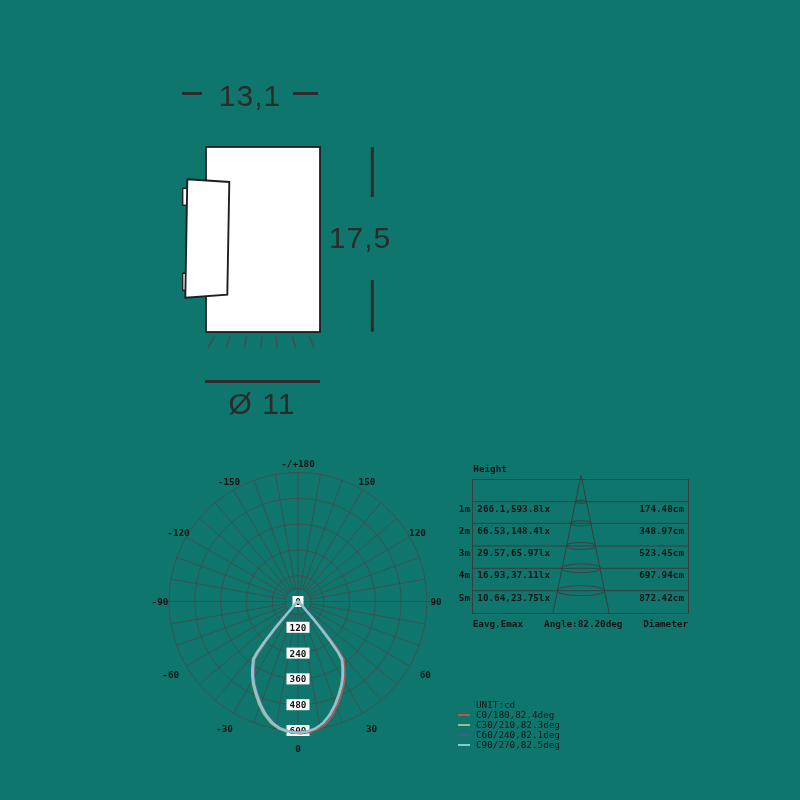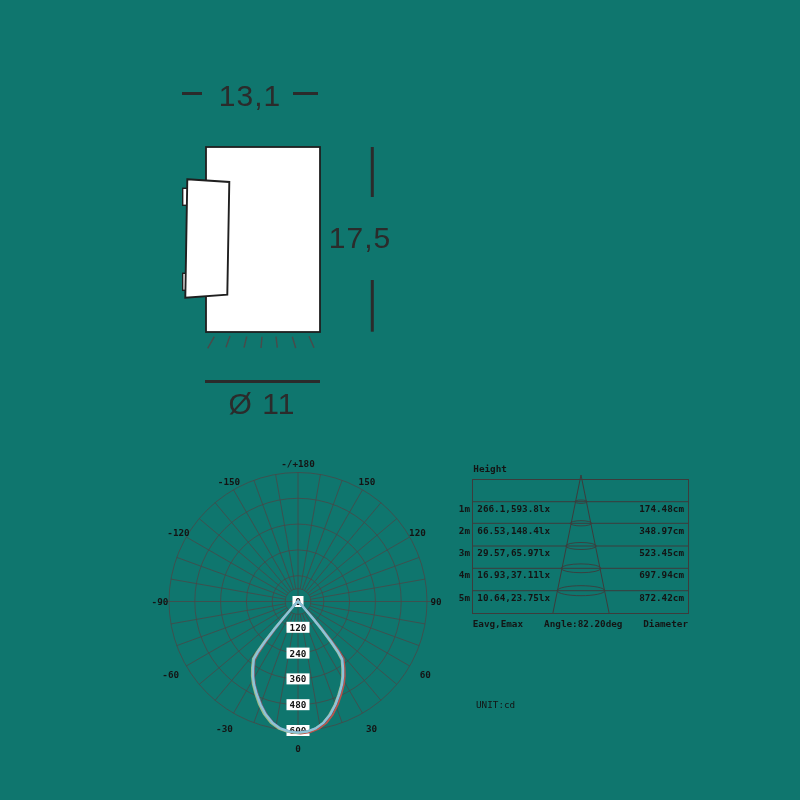--- a/index.html
+++ b/index.html
@@ -165,15 +165,33 @@
         <ellipse cx="131" cy="113.3" rx="20" ry="4.4" fill="none" stroke="#3c3c3c" stroke-width="0.9"></ellipse>
         <ellipse cx="131" cy="135.7" rx="23.7" ry="5" fill="none" stroke="#3c3c3c" stroke-width="0.9"></ellipse>
       </g>
     <text x="22.7" y="171.7" class="monotext" text-anchor="start">Eavg,Emax</text>
     <text x="133.3" y="171.7" class="monotext" text-anchor="middle">Angle:82.20deg</text>
     <text x="238" y="171.7" class="monotext" text-anchor="end">Diameter</text>
   </svg>
 
   <div id="legend">
     <div class="legend-unit">UNIT:cd</div>
+    <div id="legend-entries">
+        <div class="legend-row">
+          <span class="legend-line" style="background: rgb(188, 84, 75);"></span>
+          <span>C0/180,82.4deg</span>
+        </div>
+        <div class="legend-row">
+          <span class="legend-line" style="background: rgb(156, 187, 133);"></span>
+          <span>C30/210,82.3deg</span>
+        </div>
+        <div class="legend-row">
+          <span class="legend-line" style="background: rgb(63, 94, 140);"></span>
+          <span>C60/240,82.1deg</span>
+        </div>
+        <div class="legend-row">
+          <span class="legend-line" style="background: rgb(143, 195, 216);"></span>
+          <span>C90/270,82.5deg</span>
+        </div>
+      </div>
   </div>
 
 </div>
 
 </body></html>

